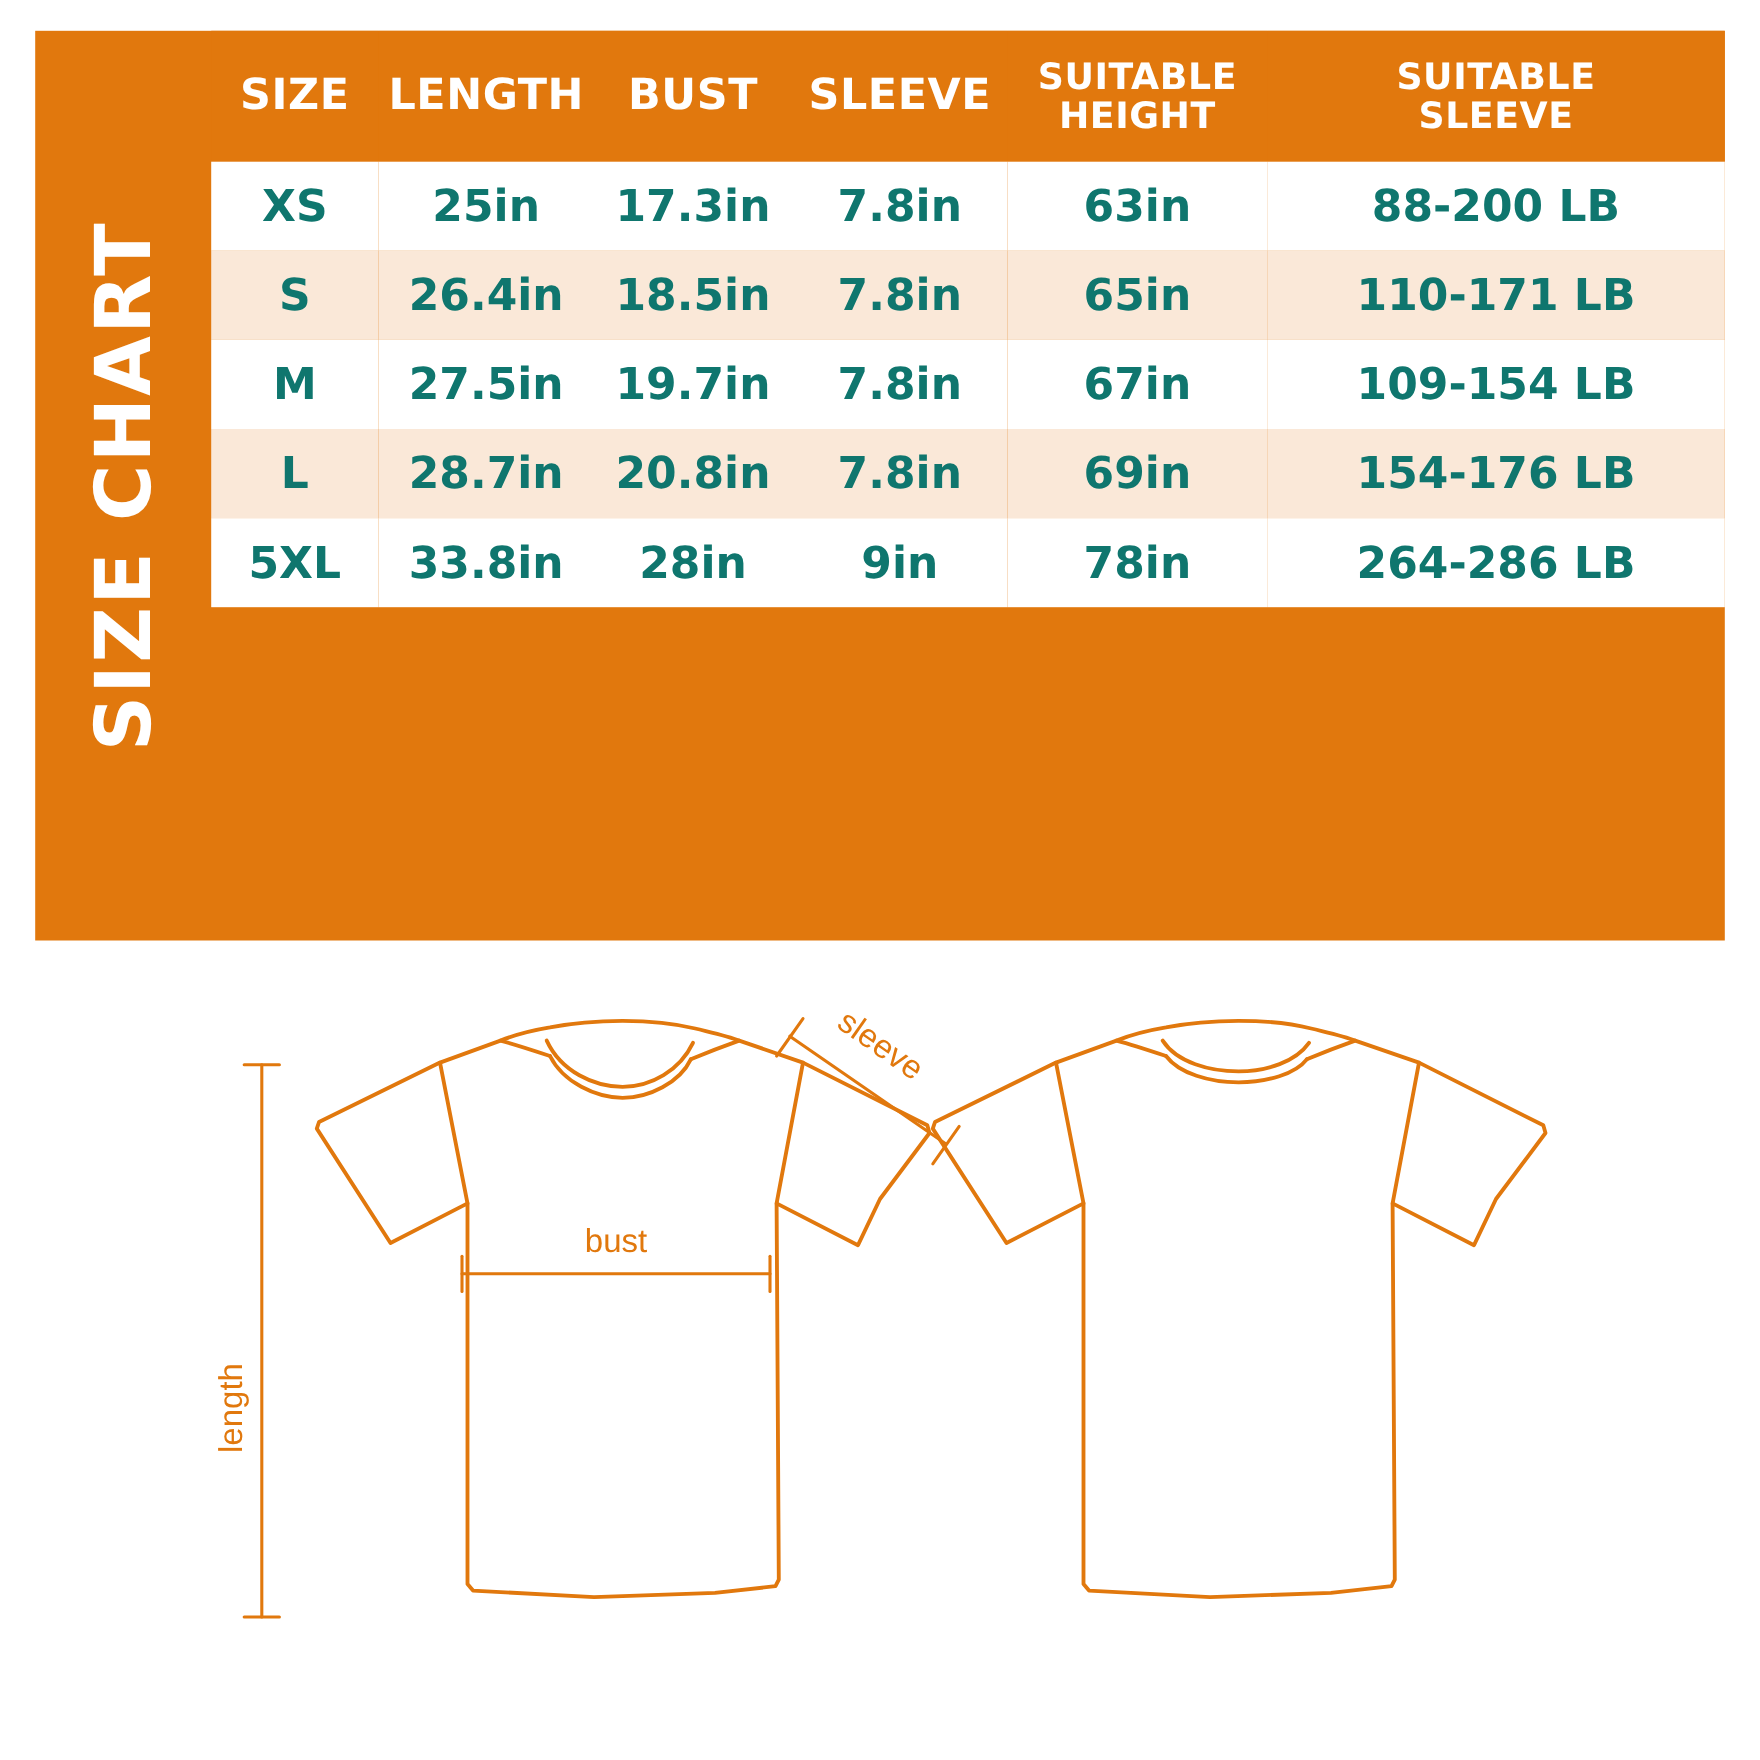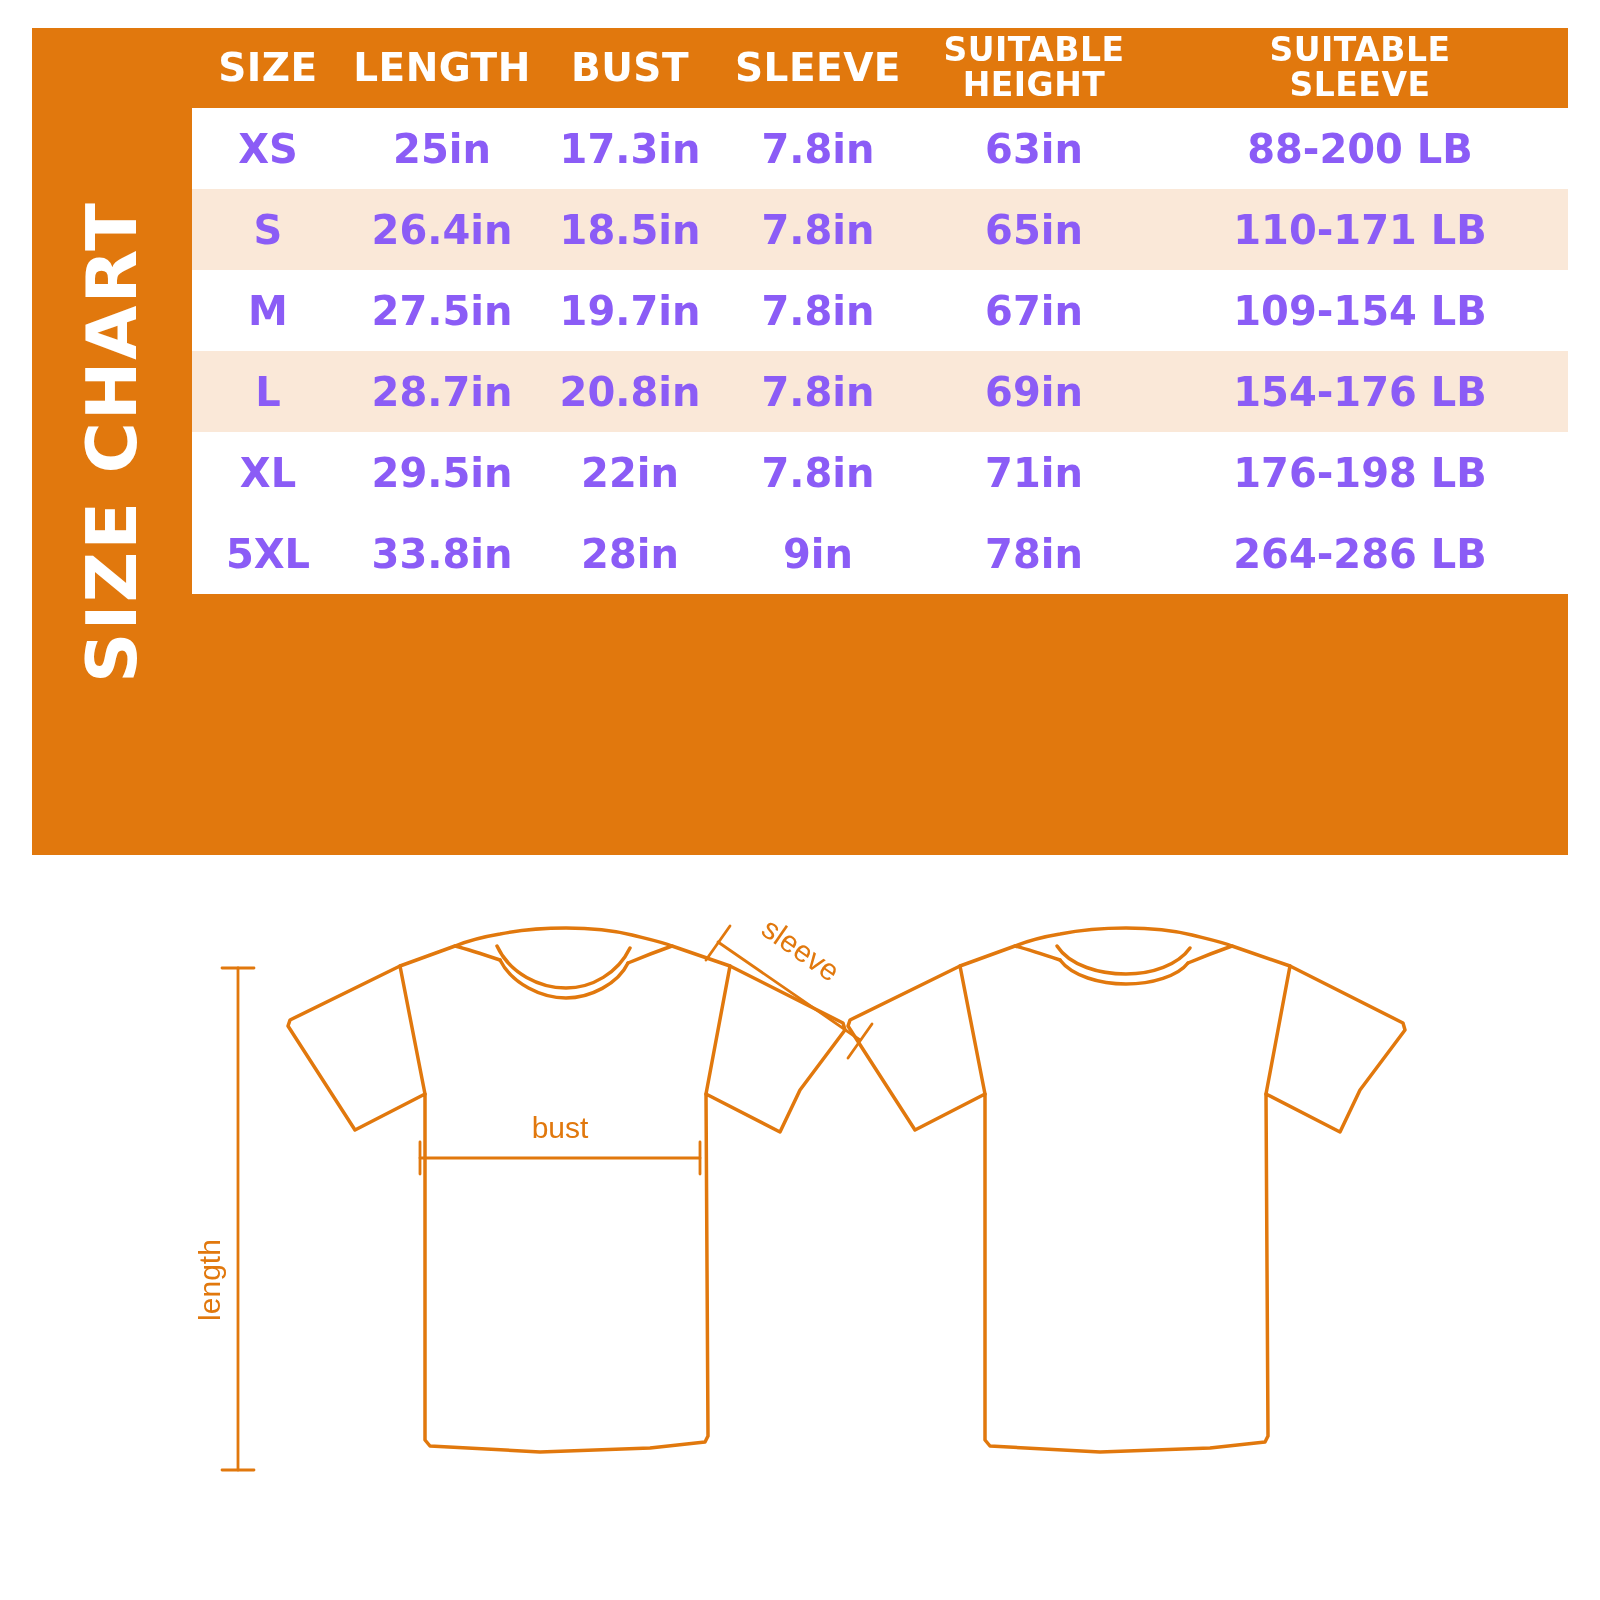--- a/index.html
+++ b/index.html
@@ -66,38 +66,38 @@
     table-layout: fixed;
   }
 
   table.size-table thead th {
     color: #ffffff;
     background: #E1780D;
     font-size: 39px;
     font-weight: bold;
     font-family: "DejaVu Sans", sans-serif;
     letter-spacing: 0.5px;
-    height: 80px;
+    height: 119px;
     vertical-align: middle;
     text-align: center;
     padding: 0;
     line-height: 1.04;
   }
   table.size-table thead th .two-line {
     display: block;
     font-size: 33px;
     line-height: 1.06;
   }
 
   table.size-table tbody td {
     text-align: center;
     font-size: 40px;
     font-weight: bold;
     font-family: "DejaVu Sans", sans-serif;
-    color: #8b5cf6;
+    color: #0f766e;
     height: 81px;
     padding: 0;
     line-height: 1;
   }
   table.size-table tbody tr.row-white td { background: #ffffff; }
   table.size-table tbody tr.row-tint td  { background: #FAE8D8; }
 
   table.size-table tbody td.col-size { font-size: 40px; }
 
   
@@ -186,28 +186,20 @@
             <td>67in</td>
             <td>109-154 LB</td>
           </tr>
           <tr class="row-tint">
             <td class="col-size">L</td>
             <td>28.7in</td>
             <td>20.8in</td>
             <td>7.8in</td>
             <td>69in</td>
             <td>154-176 LB</td>
-          </tr>
-          <tr class="row-white">
-            <td class="col-size">XL</td>
-            <td>29.5in</td>
-            <td>22in</td>
-            <td>7.8in</td>
-            <td>71in</td>
-            <td>176-198 LB</td>
           </tr>
           <tr class="row-white">
             <td class="col-size">5XL</td>
             <td>33.8in</td>
             <td>28in</td>
             <td>9in</td>
             <td>78in</td>
             <td>264-286 LB</td>
           </tr>
         </tbody>

